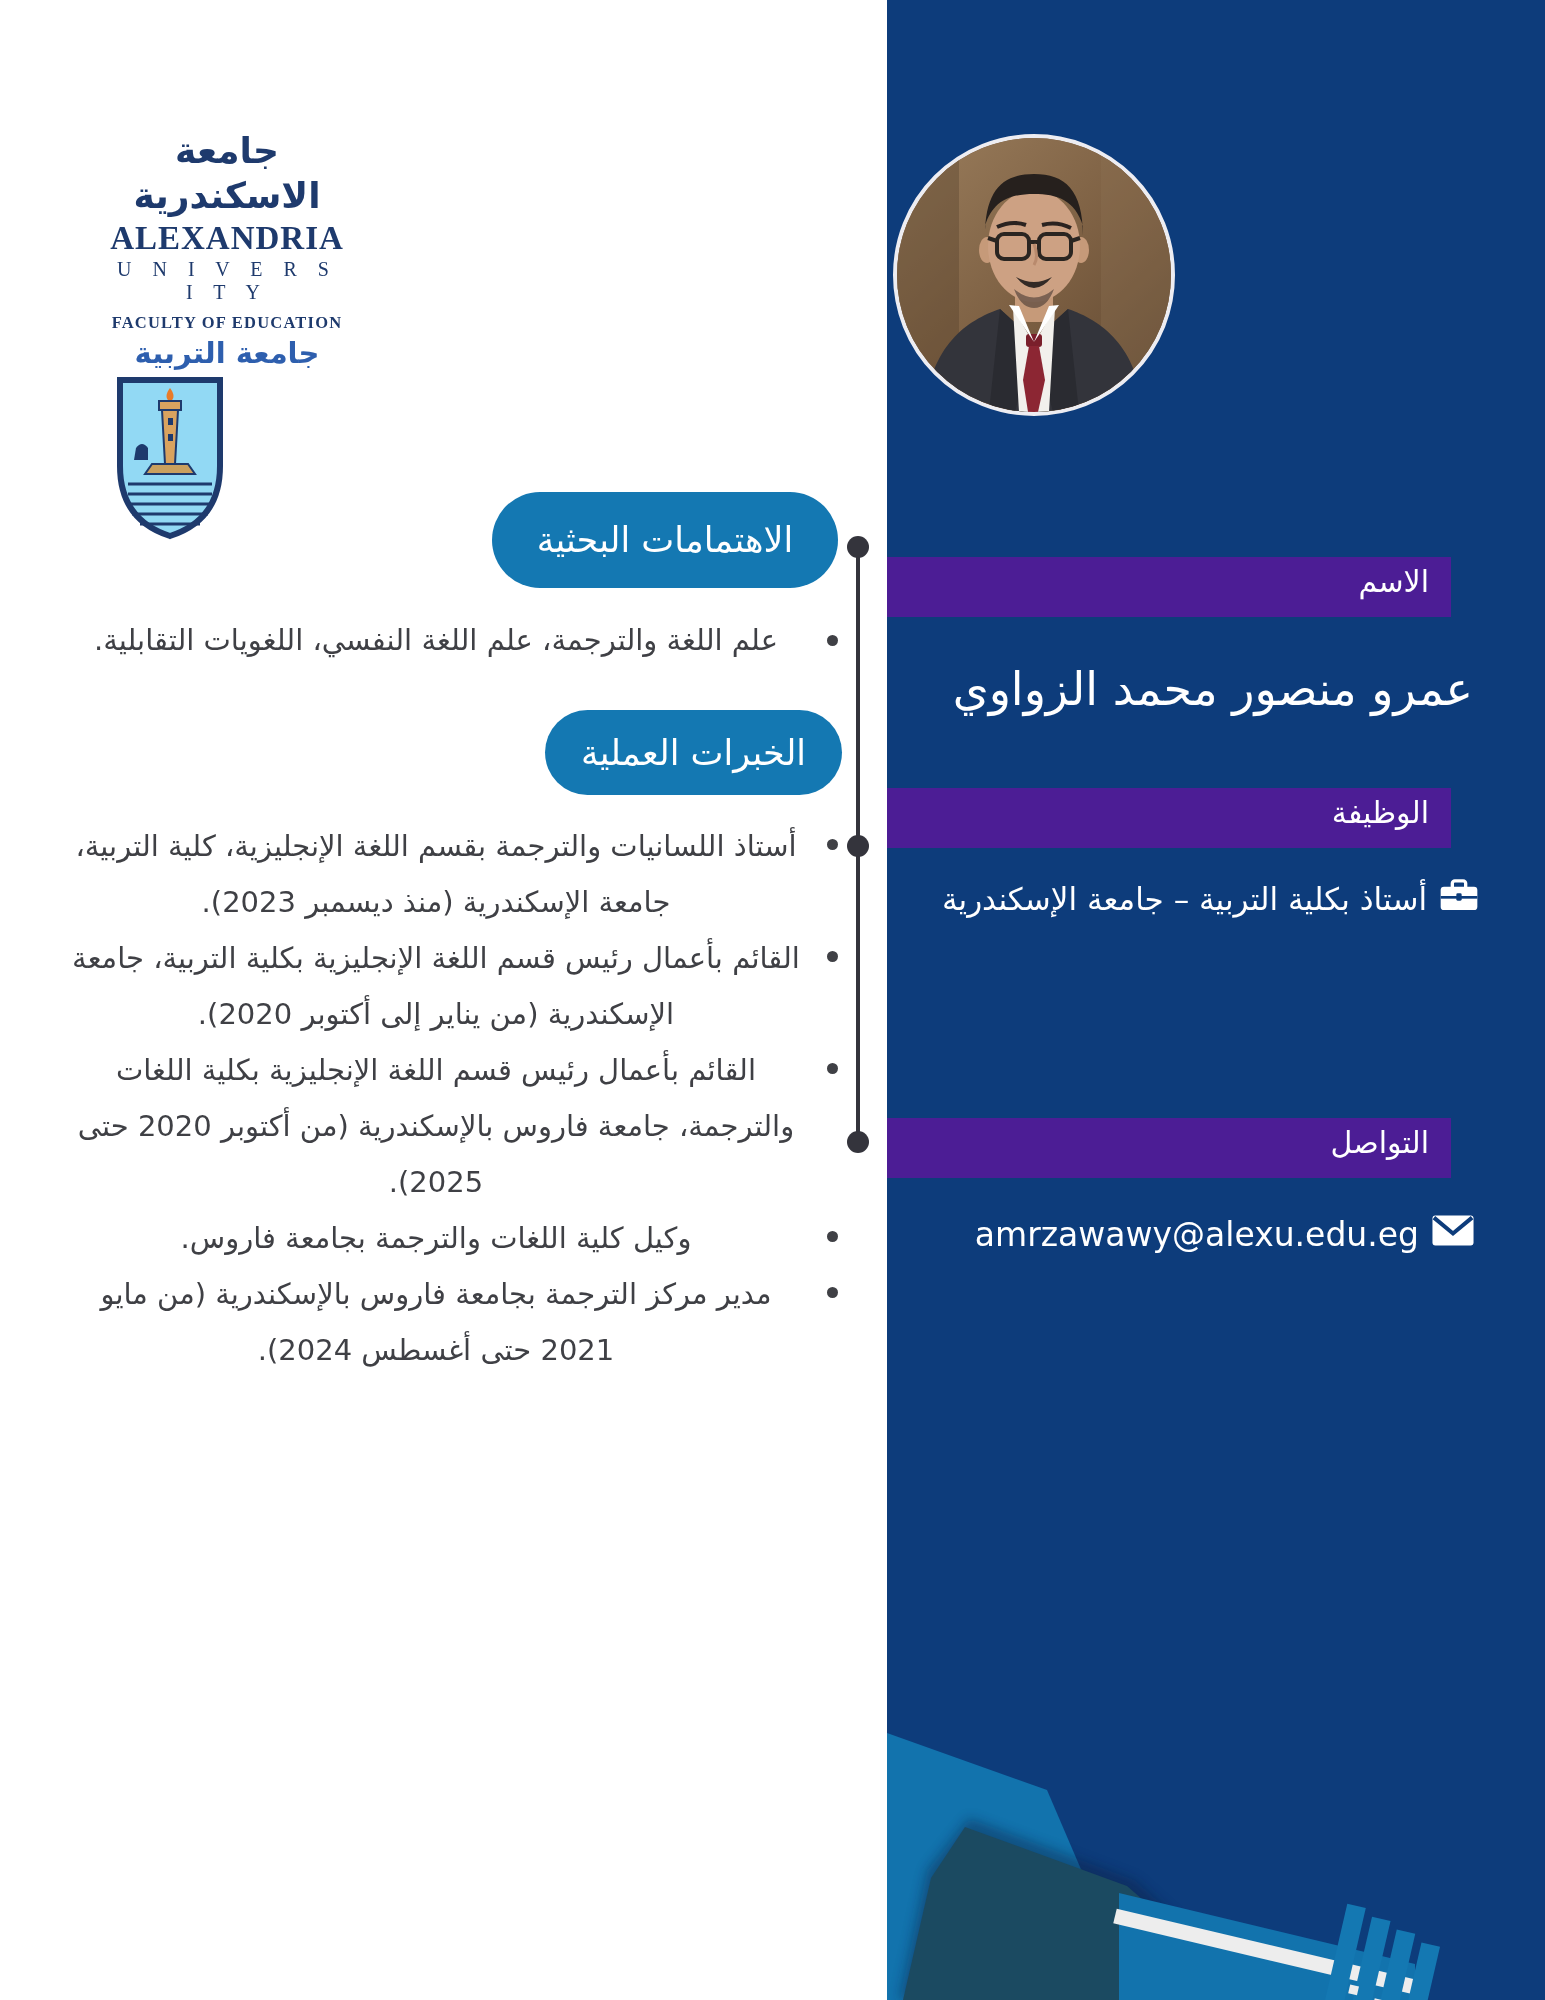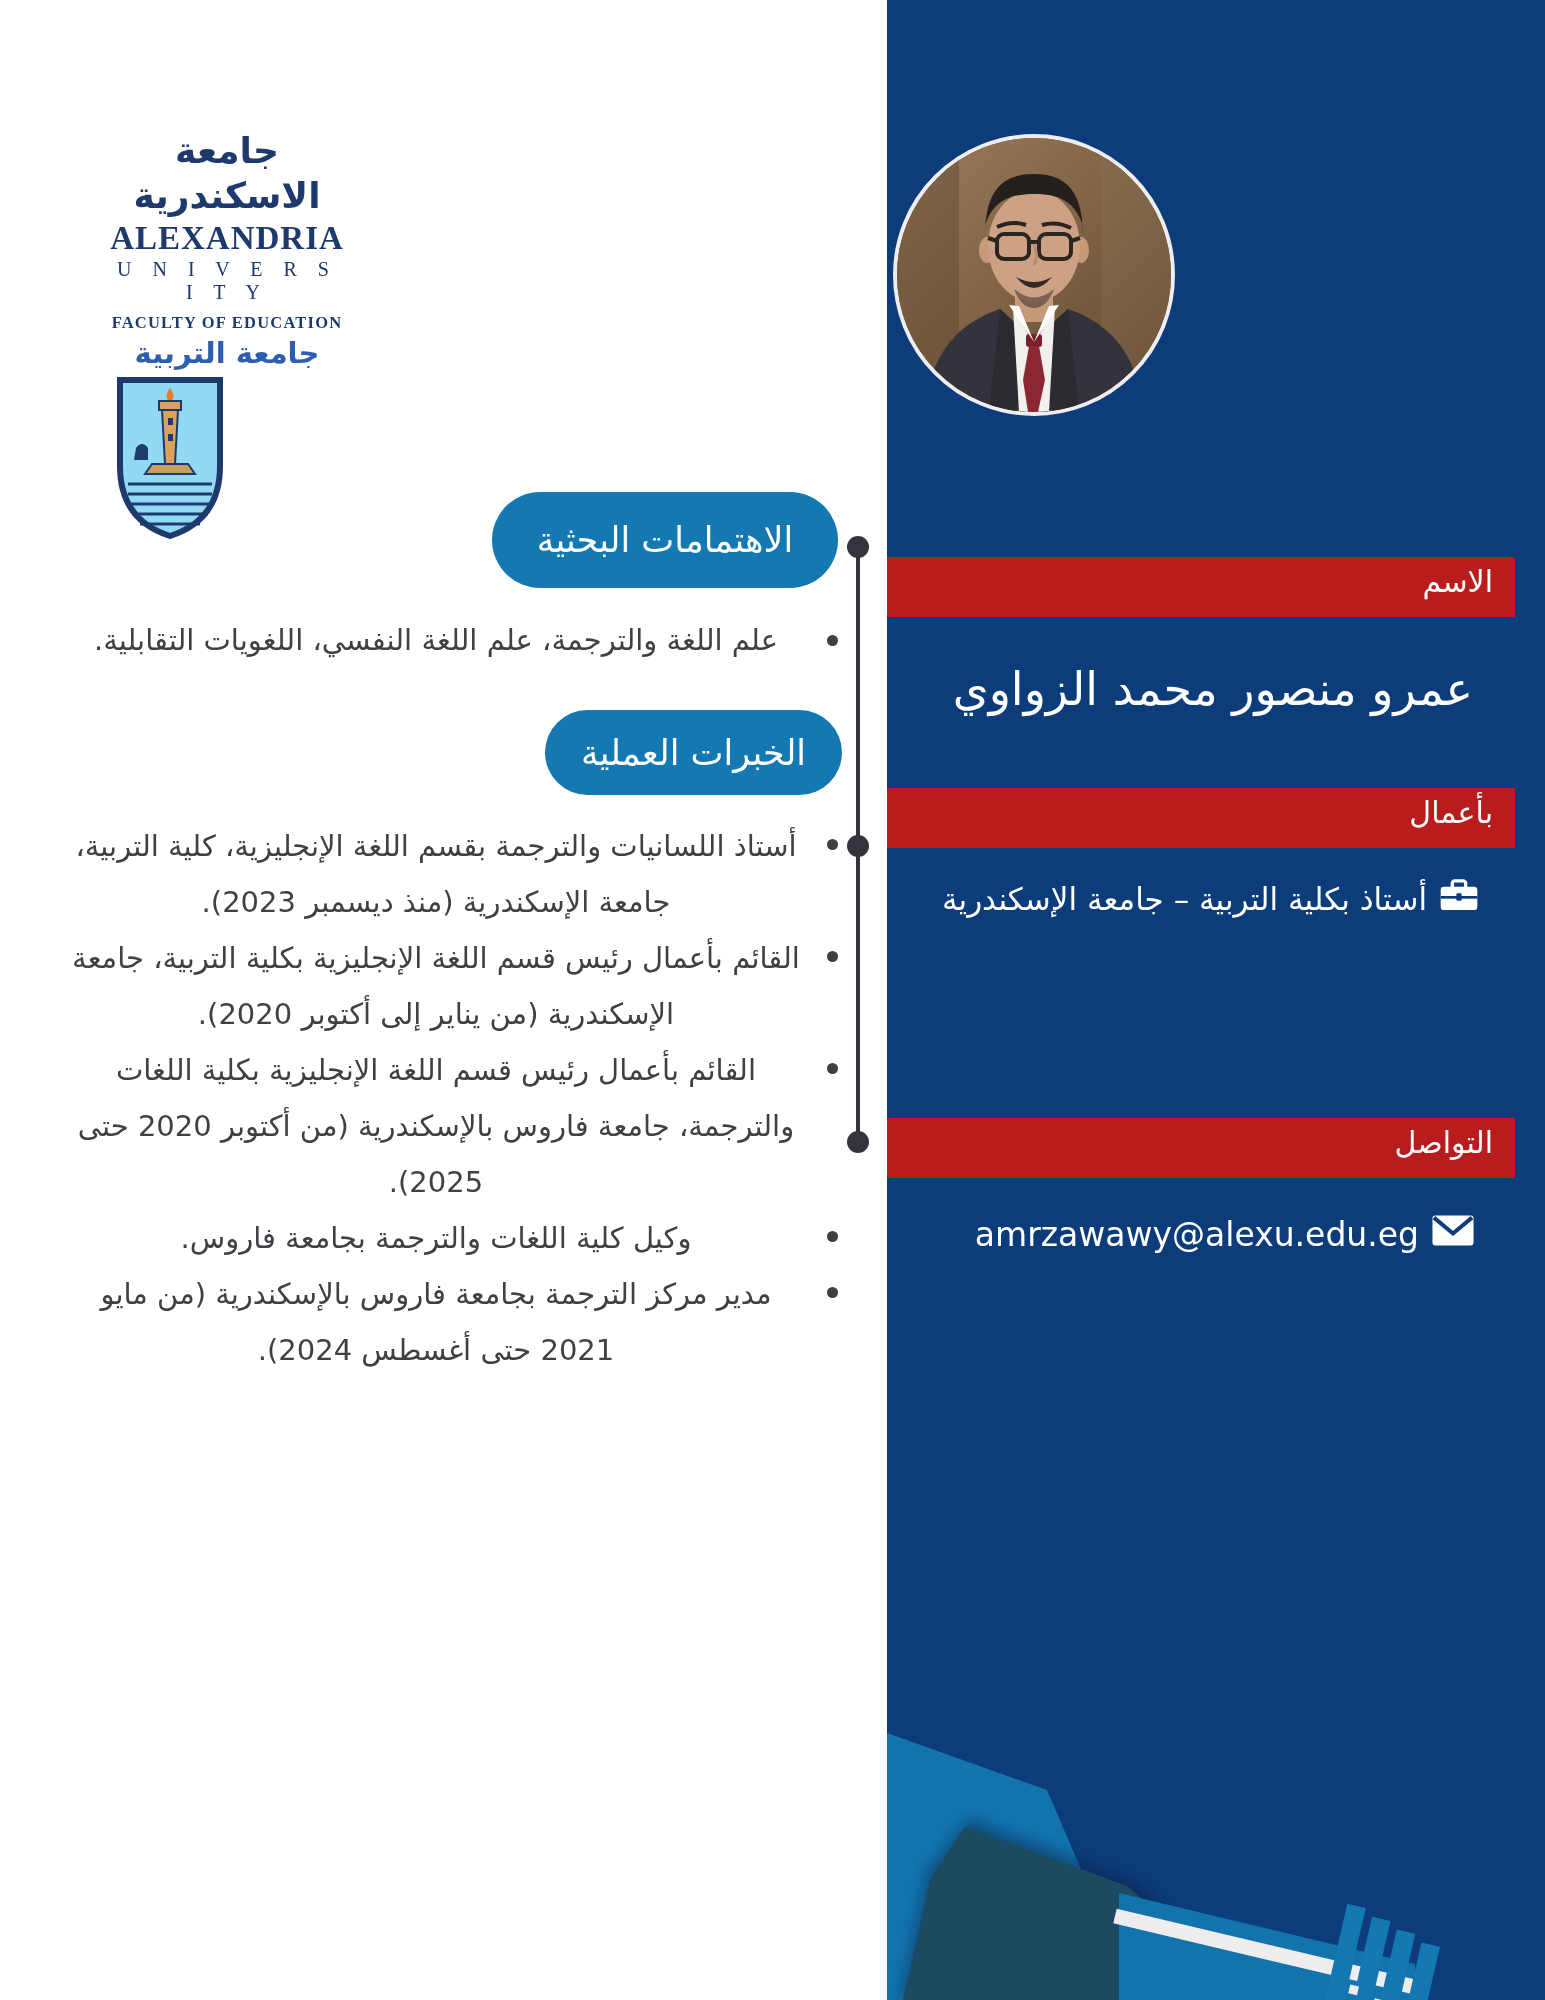--- a/index.html
+++ b/index.html
@@ -35,21 +35,21 @@
 
   
   .tl-line{position:absolute;left:856px;top:547px;width:4px;height:595px;background:#34343c;}
   .tl-dot{position:absolute;width:22px;height:22px;border-radius:50%;background:#34343c;left:847px;}
   #tl-dot-1{top:536px;} #tl-dot-2{top:835px;} #tl-dot-3{top:1131px;}
 
   
   .sidebar{position:absolute;left:887px;top:0;width:658px;height:2000px;background:#0d3c7b;overflow:hidden;}
   .photo{position:absolute;left:6px;top:134px;width:274px;height:274px;border-radius:50%;
          border:4px solid #ededf2;overflow:hidden;box-sizing:content-box;background:#7c5f42;}
-  .band{position:absolute;left:0;width:628px;height:60px;background:#b91c1c;color:#fff;
+  .band{position:absolute;left:0;width:564px;height:60px;background:#4c1d95;color:#fff;
         font-size:30px;display:flex;align-items:center;direction:rtl;
         padding:0 22px 12px 0;box-sizing:border-box;}
   #band-name{top:557px;} #band-job{top:788px;} #band-contact{top:1118px;}
   .person-name{position:absolute;right:72px;top:662px;color:#fff;font-size:46px;direction:rtl;white-space:nowrap;}
   .iconline{position:absolute;display:flex;direction:rtl;align-items:center;gap:12px;color:#fff;white-space:nowrap;}
   .jobline{right:66px;top:878px;font-size:31px;}
   .emailline{right:70px;top:1214px;font-size:33px;}
   .ltr{direction:ltr;unicode-bidi:embed;}
   .deco{position:absolute;left:0;bottom:0;}
 </style>
@@ -157,21 +157,21 @@
         <path d="M117,151 q20,17 40,0 q-7,19 -20,19 q-13,0 -20,-19 Z" fill="#3a302b" opacity="0.55"></path>
       </svg>
     </div>
 
     <div class="band" id="band-name">
       <span>الاسم</span>
     </div>
     <div class="person-name">عمرو منصور محمد الزواوي</div>
 
     <div class="band" id="band-job">
-      <span>بأعمال</span>
+      <span>الوظيفة</span>
     </div>
     <div class="iconline jobline">
       <span>
         <svg width="40" height="34" viewBox="0 0 24 20">
           <rect x="8" y="1.5" width="8" height="5" rx="1.5" fill="none" stroke="#ffffff" stroke-width="2"></rect>
           <rect x="1" y="5" width="22" height="14" rx="2" fill="#ffffff"></rect>
           <rect x="1" y="10.6" width="22" height="1.6" fill="#0d3c7b"></rect>
           <rect x="10.4" y="9" width="3.2" height="4.4" rx="0.8" fill="#0d3c7b"></rect>
         </svg>
       </span>

